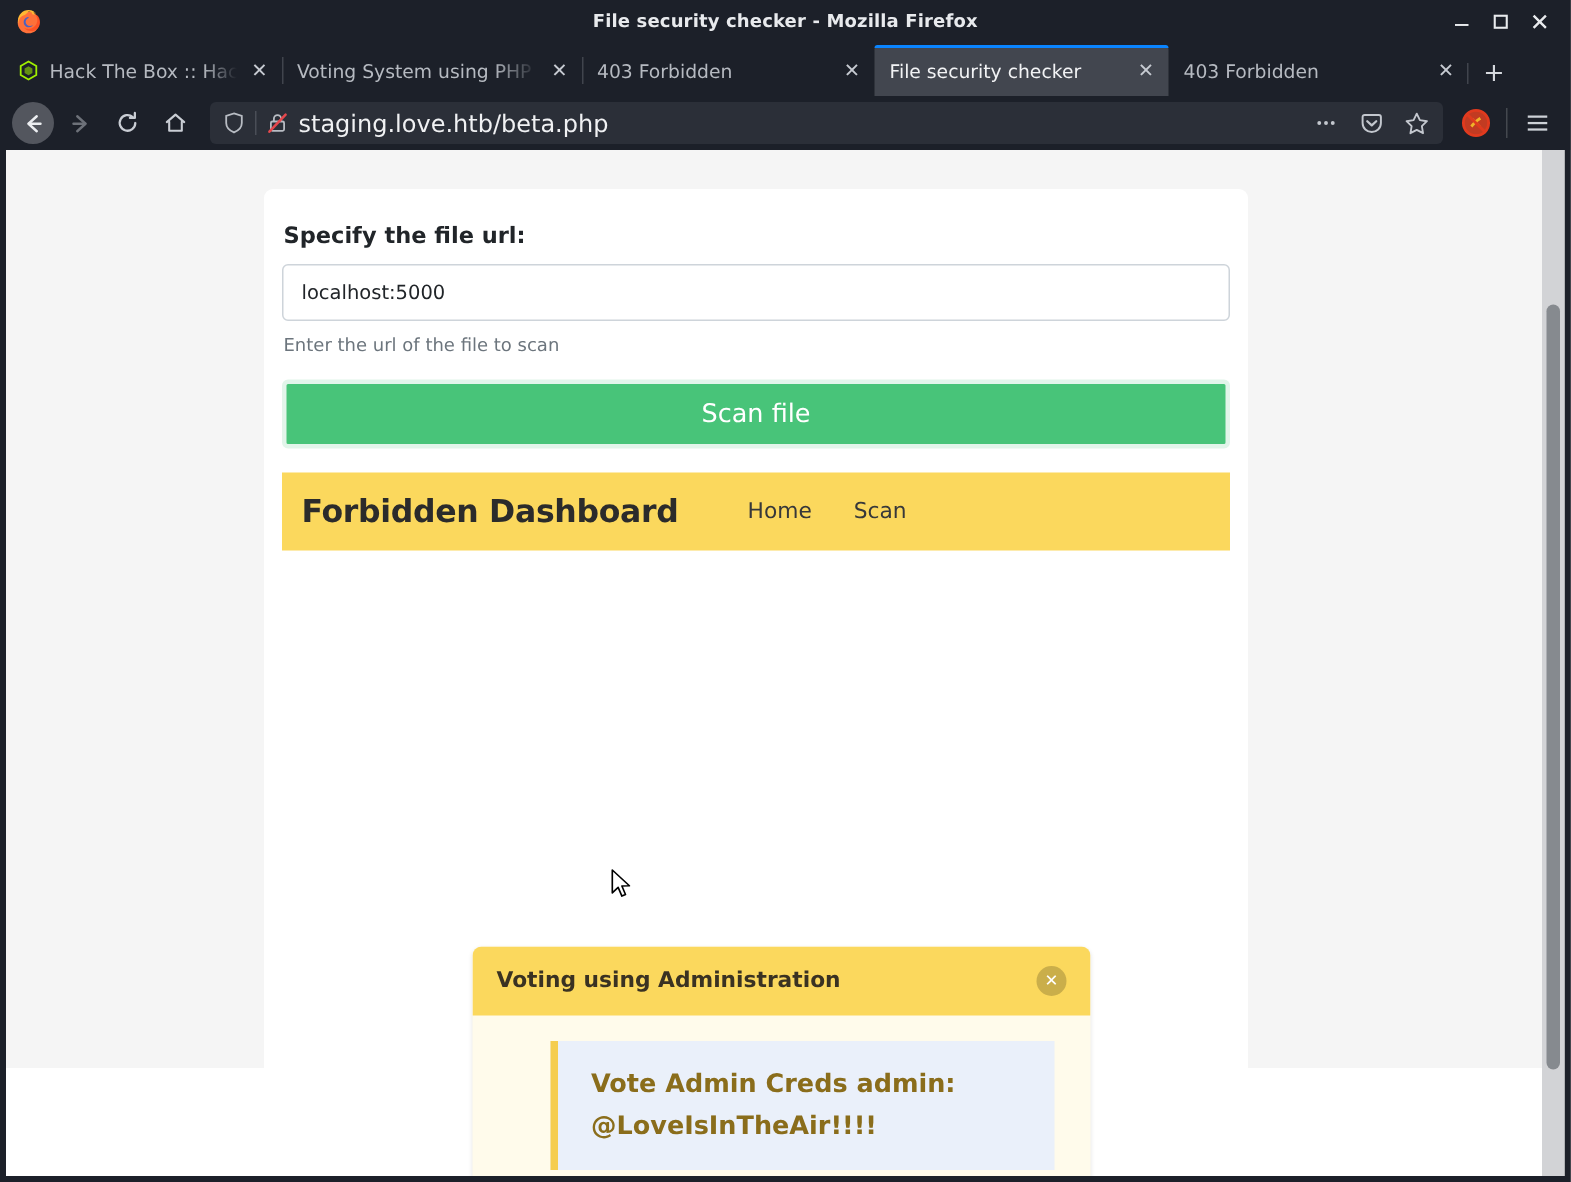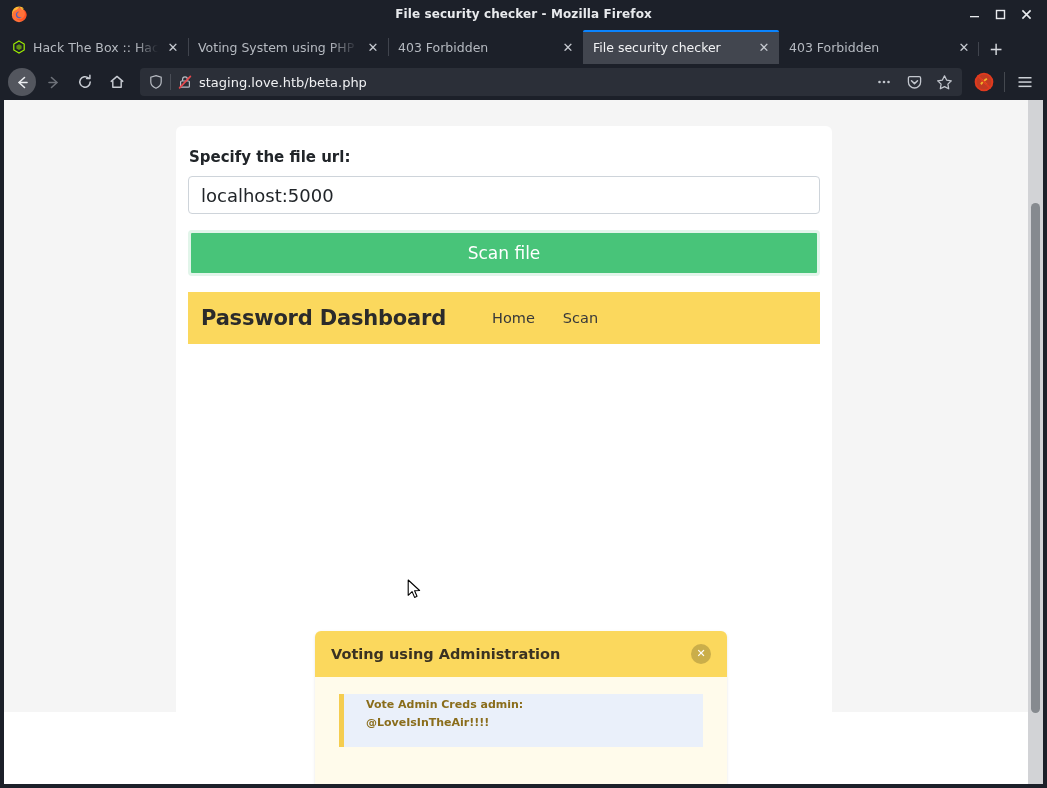--- a/index.html
+++ b/index.html
@@ -127,21 +127,21 @@
     flex: 1 1 auto; height: 28px; margin: 0 6px;
     background: #2b2f38; border-radius: 4px;
     display: flex; align-items: center;
     padding: 0 6px 0 8px;
     gap: 6px;
   }
   .url-shield { width: 16px; height: 16px; color: #b8bcc3; flex:0 0 16px; }
   .url-sep { width:1px; height:16px; background:#4a4e57; flex:0 0 1px; }
   .url-lock { width: 16px; height: 16px; flex:0 0 16px; position: relative; }
   .url-text {
-    flex: 1 1 auto; color: #f0f1f3; font-size: 13px;
+    flex: 1 1 auto; color: #f0f1f3; font-size: 16px;
     white-space: nowrap; overflow: hidden;
   }
   .url-icon {
     width: 24px; height: 24px; display:flex; align-items:center; justify-content:center;
     color: #c3c7ce; flex: 0 0 24px;
   }
   .url-icon svg { display:block; }
   .ext-btn {
     width: 28px; height: 28px; display:flex;align-items:center;justify-content:center;
     flex:0 0 28px;
@@ -179,21 +179,21 @@
   .card-inner { padding: 0 0 0 0; }
 
   .field-label {
     font-size: 15px; font-weight: bold; color: #212529;
     margin: 0 0 10px 1px;
   }
   .text-input {
     display: block; width: 632px; height: 38px;
     border: 1px solid #ced4da; border-radius: 4px;
     background: #fff; color: #212529;
-    font-family: inherit; font-size: 18px;
+    font-family: inherit; font-size: 13px;
     padding: 0 12px;
     outline: none;
   }
   .help-text {
     font-size: 12px; color: #6c757d; margin: 9px 0 0 1px;
   }
   .scan-btn {
     display: block; width: 632px; height: 46px;
     margin-top: 16px;
     background: #48c479;
@@ -242,24 +242,25 @@
     width: 20px; height: 20px; border-radius: 50%;
     background: rgba(90,75,30,.30);
     color: #fff; font-size: 11px; line-height: 20px;
     text-align: center; flex: 0 0 20px;
     cursor: pointer;
   }
   .modal-body { padding: 17px 24px 0 24px; }
   .alert {
     background: #eaf0fa;
     border-left: 5px solid #f5cd4f;
-    padding: 2px 16px 15px 22px;
+    padding: 16px 16px 15px 22px;
     color: #8a6d1b;
-    font-size: 11px; font-weight: bold;
+    font-size: 17px; font-weight: bold;
     line-height: 1.62;
+    margin-left: 28px;
   }
 
   
   .pg-scroll {
     position: absolute; right: 0; top: 0; bottom: 0; width: 15px;
     background: #d2d3d6;
   }
   .pg-thumb {
     position: absolute; left: 3px; width: 9px;
     top: 103px; height: 510px;
@@ -424,24 +425,25 @@
 
   <div class="viewport">
     <div class="page">
 
       <div class="page-graybox"></div>
 
       <div class="card">
         <div class="card-inner">
           <div class="field-label">Specify the file url:</div>
           <input class="text-input" type="text" value="localhost:5000" style="">
+          <div class="help-text">Enter the url of the file to scan</div>
           <button class="scan-btn">Scan file</button>
 
           <div class="navbar-yellow">
-            <span class="brand">Password Dashboard</span>
+            <span class="brand">Forbidden Dashboard</span>
             <a class="navlink" href="#">Home</a>
             <a class="navlink" href="#">Scan</a>
           </div>
         </div>
       </div>
 
       <div class="modal">
         <div class="modal-head">
           <span class="modal-title">Voting using Administration</span>
           <span class="modal-close">✕</span>

